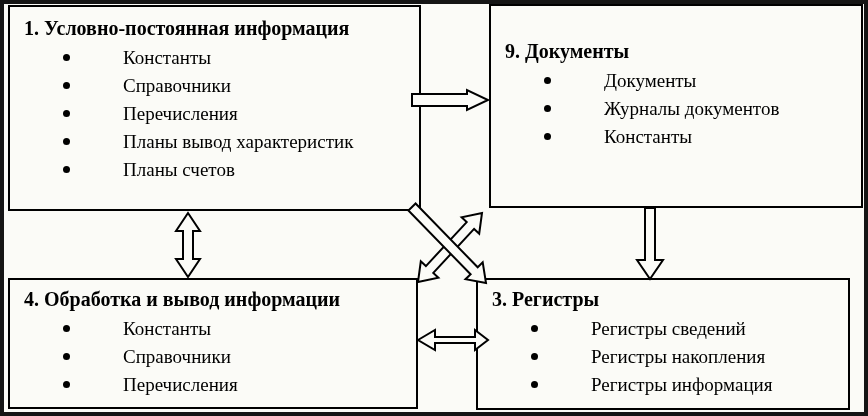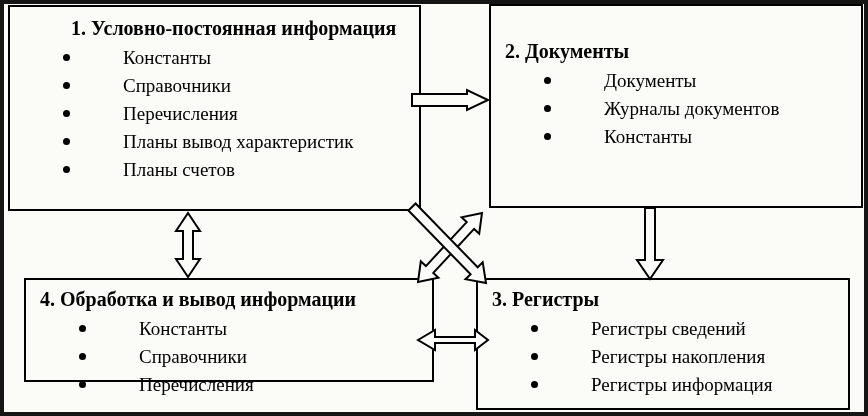--- a/index.html
+++ b/index.html
@@ -16,31 +16,31 @@
   }
   .box {
     position: absolute;
     box-sizing: border-box;
     border: 2px solid #000;
     background: #fbfbf7;
     z-index: 1;
   }
   .box-1 { left: 4px;   top: 1px;   width: 413px; height: 206px; }
   .box-2 { left: 485px; top: 0px;   width: 374px; height: 204px; }
-  .box-4 { left: 20px;   top: 274px; width: 410px; height: 104px; font-family: Liberation Serif, serif; }
+  .box-4 { left: 4px;   top: 274px; width: 410px; height: 131px; font-family: Liberation Serif, serif; }
   .box-3 { left: 472px; top: 274px; width: 374px; height: 132px; }
 
   .box-title {
     font-weight: bold;
     font-size: 20px;
     line-height: 24px;
     padding-left: 14px;
     white-space: nowrap;
   }
-  .box-1 .box-title { margin-top: 9px; margin-left: 47px; }
+  .box-1 .box-title { margin-top: 9px; }
   .box-2 .box-title { margin-top: 33px; }
   .box-3 .box-title, .box-4 .box-title { margin-top: 7px; }
 
   .box ul {
     margin: 4px 0 0 0;
     padding: 0;
     list-style: none;
   }
   .box li {
     position: relative;
@@ -85,21 +85,21 @@
     <ul>
       <li>Константы</li>
       <li>Справочники</li>
       <li>Перечисления</li>
       <li>Планы вывод характеристик</li>
       <li>Планы счетов</li>
     </ul>
   </div>
 
   <div class="box box-2">
-    <div class="box-title">2. Документы</div>
+    <div class="box-title">9. Документы</div>
     <ul>
       <li>Документы</li>
       <li>Журналы документов</li>
       <li>Константы</li>
     </ul>
   </div>
 
   <div class="box box-4">
     <div class="box-title">4. Обработка и вывод информации</div>
     <ul>

